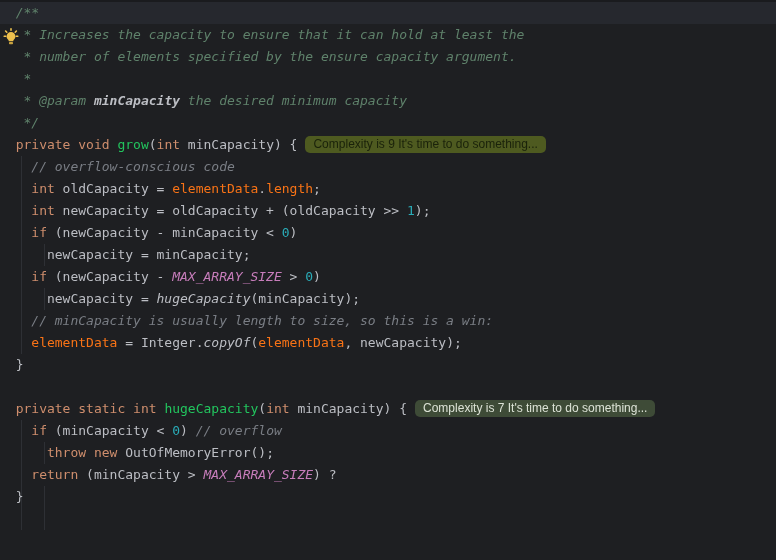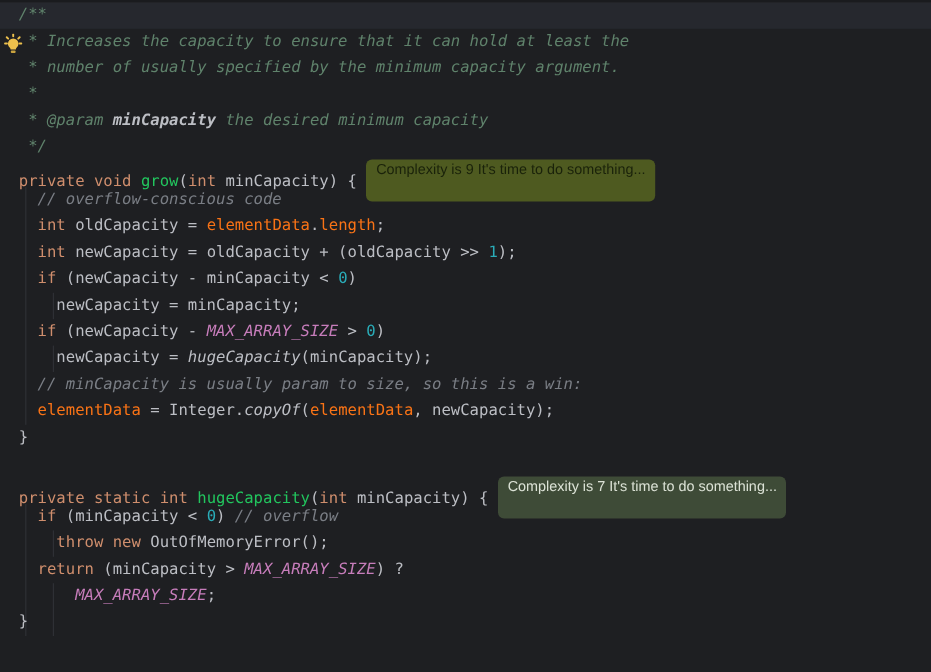--- a/index.html
+++ b/index.html
@@ -27,21 +27,21 @@
   .s-mdecl   {color:#22c55e;}
   .s-call    {color:#bcbec4;font-style:italic;}
   .s-field   {color:#f97316;}
   .s-const   {color:#c77dbb;font-style:italic;text-align:center;}
   .s-num     {color:#2aacb8;}
   .s-comment {color:#7a7e85;font-style:italic;}
   .s-plain   {color:#bcbec4;}
   
   .hint-badge{
     display:inline-block;vertical-align:middle;
-    height:35px;line-height:17px;
+    height:17px;line-height:17px;
     margin-left:8px;padding:0 8px;
     border-radius:5px;
     font-family:"Liberation Sans","DejaVu Sans",sans-serif;
     font-size:12px;font-style:normal;font-weight:normal;
     transform:translateY(-1px);
     white-space:nowrap;
   }
   .bulb{position:absolute;left:3px;top:26px;width:16px;height:17px;cursor:pointer;}
 </style>
 </head>
@@ -57,41 +57,40 @@
       <div class="guide" style="left:44px;top:242px;height:22px"></div>
       <div class="guide" style="left:44px;top:286px;height:22px"></div>
       <div class="guide" style="left:21px;top:418px;height:110px"></div>
       <div class="guide" style="left:44px;top:440px;height:22px"></div>
       <div class="guide" style="left:44px;top:484px;height:44px"></div>
     </div>
 
     <div class="lines">
         <div class="line caret-line"><span class="s-doc">  /**</span></div>
         <div class="line"><span class="s-doc">   * Increases the capacity to ensure that it can hold at least the</span></div>
-        <div class="line"><span class="s-doc">   * number of usually specified by the minimum capacity argument.</span></div>
+        <div class="line"><span class="s-doc">   * number of elements specified by the ensure capacity argument.</span></div>
         <div class="line"><span class="s-doc">   *</span></div>
         <div class="line"><span class="s-doc">   * </span><span class="s-doctag">@param</span><span class="s-doc"> </span><span class="s-docparam">minCapacity</span><span class="s-doc"> the desired minimum capacity</span></div>
         <div class="line"><span class="s-doc">   */</span></div>
         <div class="line"><span class="s-plain">  </span><span class="s-kw">private</span><span class="s-plain"> </span><span class="s-kw">void</span><span class="s-plain"> </span><span class="s-mdecl">grow</span><span class="s-plain">(</span><span class="s-kw">int</span><span class="s-plain"> minCapacity) {</span><span class="hint-badge" style="background: rgb(78, 90, 32); color: rgb(26, 34, 10);">Complexity is 9 It's time to do something...</span></div>
         <div class="line"><span class="s-comment">    // overflow-conscious code</span></div>
         <div class="line"><span class="s-plain">    </span><span class="s-kw">int</span><span class="s-plain"> oldCapacity = </span><span class="s-field">elementData</span><span class="s-plain">.</span><span class="s-field">length</span><span class="s-plain">;</span></div>
         <div class="line"><span class="s-plain">    </span><span class="s-kw">int</span><span class="s-plain"> newCapacity = oldCapacity + (oldCapacity &gt;&gt; </span><span class="s-num">1</span><span class="s-plain">);</span></div>
         <div class="line"><span class="s-plain">    </span><span class="s-kw">if</span><span class="s-plain"> (newCapacity - minCapacity &lt; </span><span class="s-num">0</span><span class="s-plain">)</span></div>
         <div class="line"><span class="s-plain">      newCapacity = minCapacity;</span></div>
         <div class="line"><span class="s-plain">    </span><span class="s-kw">if</span><span class="s-plain"> (newCapacity - </span><span class="s-const">MAX_ARRAY_SIZE</span><span class="s-plain"> &gt; </span><span class="s-num">0</span><span class="s-plain">)</span></div>
         <div class="line"><span class="s-plain">      newCapacity = </span><span class="s-call">hugeCapacity</span><span class="s-plain">(minCapacity);</span></div>
-        <div class="line"><span class="s-comment">    // minCapacity is usually param to size, so this is a win:</span></div>
+        <div class="line"><span class="s-comment">    // minCapacity is usually length to size, so this is a win:</span></div>
         <div class="line"><span class="s-plain">    </span><span class="s-field">elementData</span><span class="s-plain"> = Integer.</span><span class="s-call">copyOf</span><span class="s-plain">(</span><span class="s-field">elementData</span><span class="s-plain">, newCapacity);</span></div>
         <div class="line"><span class="s-plain">  }</span></div>
         <div class="line"><span class="s-plain"></span></div>
         <div class="line"><span class="s-plain">  </span><span class="s-kw">private</span><span class="s-plain"> </span><span class="s-kw">static</span><span class="s-plain"> </span><span class="s-kw">int</span><span class="s-plain"> </span><span class="s-mdecl">hugeCapacity</span><span class="s-plain">(</span><span class="s-kw">int</span><span class="s-plain"> minCapacity) {</span><span class="hint-badge" style="background: rgb(62, 75, 55); color: rgb(220, 226, 214);">Complexity is 7 It's time to do something...</span></div>
         <div class="line"><span class="s-plain">    </span><span class="s-kw">if</span><span class="s-plain"> (minCapacity &lt; </span><span class="s-num">0</span><span class="s-plain">) </span><span class="s-comment">// overflow</span></div>
         <div class="line"><span class="s-plain">      </span><span class="s-kw">throw</span><span class="s-plain"> </span><span class="s-kw">new</span><span class="s-plain"> OutOfMemoryError();</span></div>
         <div class="line"><span class="s-plain">    </span><span class="s-kw">return</span><span class="s-plain"> (minCapacity &gt; </span><span class="s-const">MAX_ARRAY_SIZE</span><span class="s-plain">) ?</span></div>
-        <div class="line"><span class="s-plain">        </span><span class="s-const">MAX_ARRAY_SIZE</span><span class="s-plain">;</span></div>
         <div class="line"><span class="s-plain">  }</span></div>
       </div>
 
     <svg class="bulb" viewBox="0 0 16 17">
       <g stroke="#edc04d" stroke-width="1.6" stroke-linecap="round">
         <line x1="8" y1="0.8" x2="8" y2="2.2"></line>
         <line x1="2.6" y1="3.0" x2="3.8" y2="4.2"></line>
         <line x1="13.4" y1="3.0" x2="12.2" y2="4.2"></line>
         <line x1="1.2" y1="8.2" x2="2.8" y2="8.2"></line>
         <line x1="14.8" y1="8.2" x2="13.2" y2="8.2"></line>

